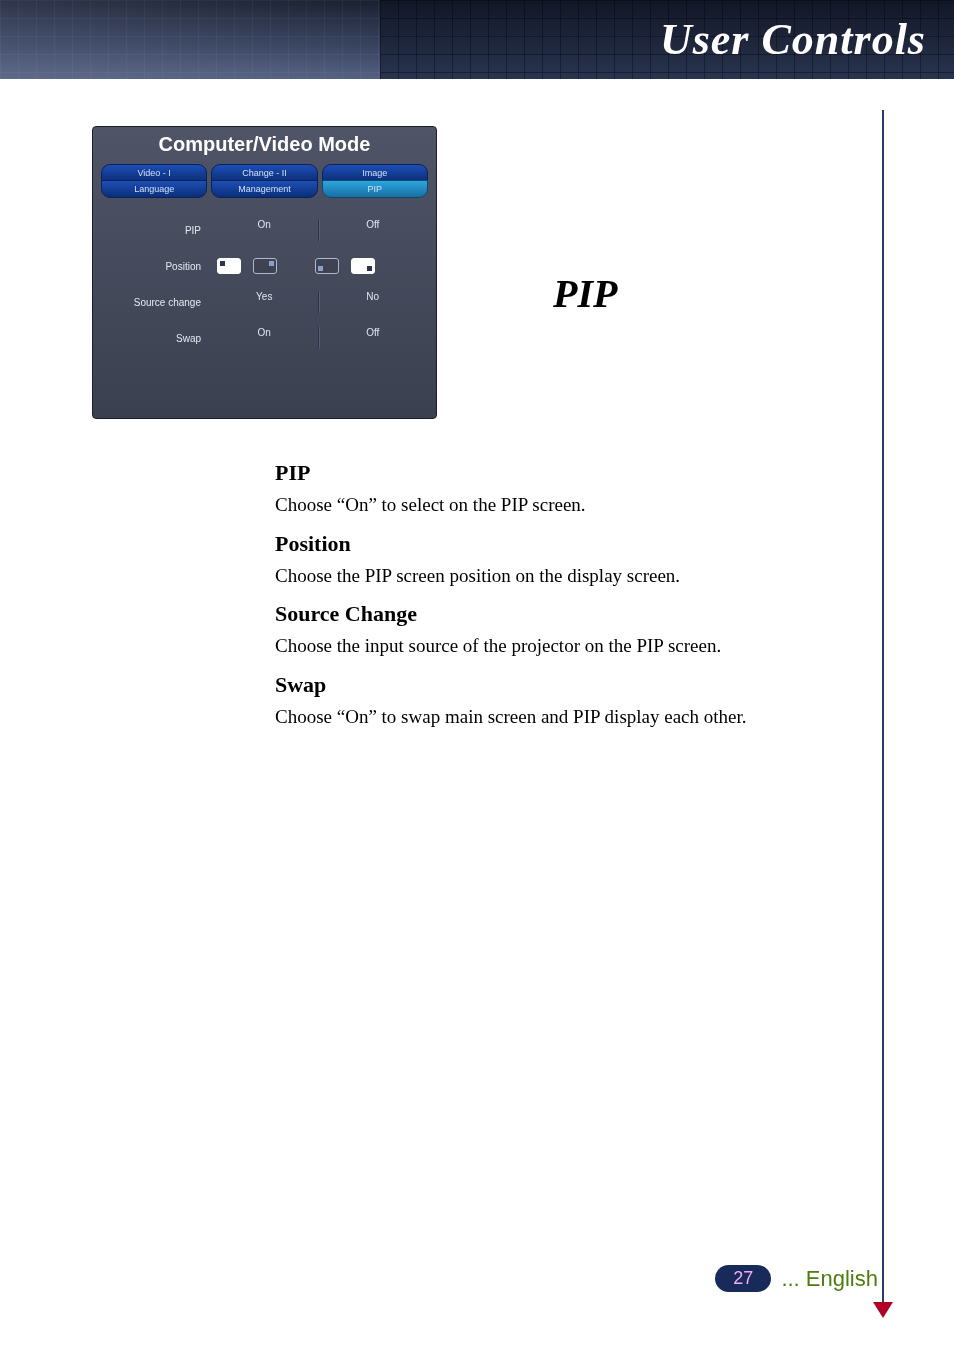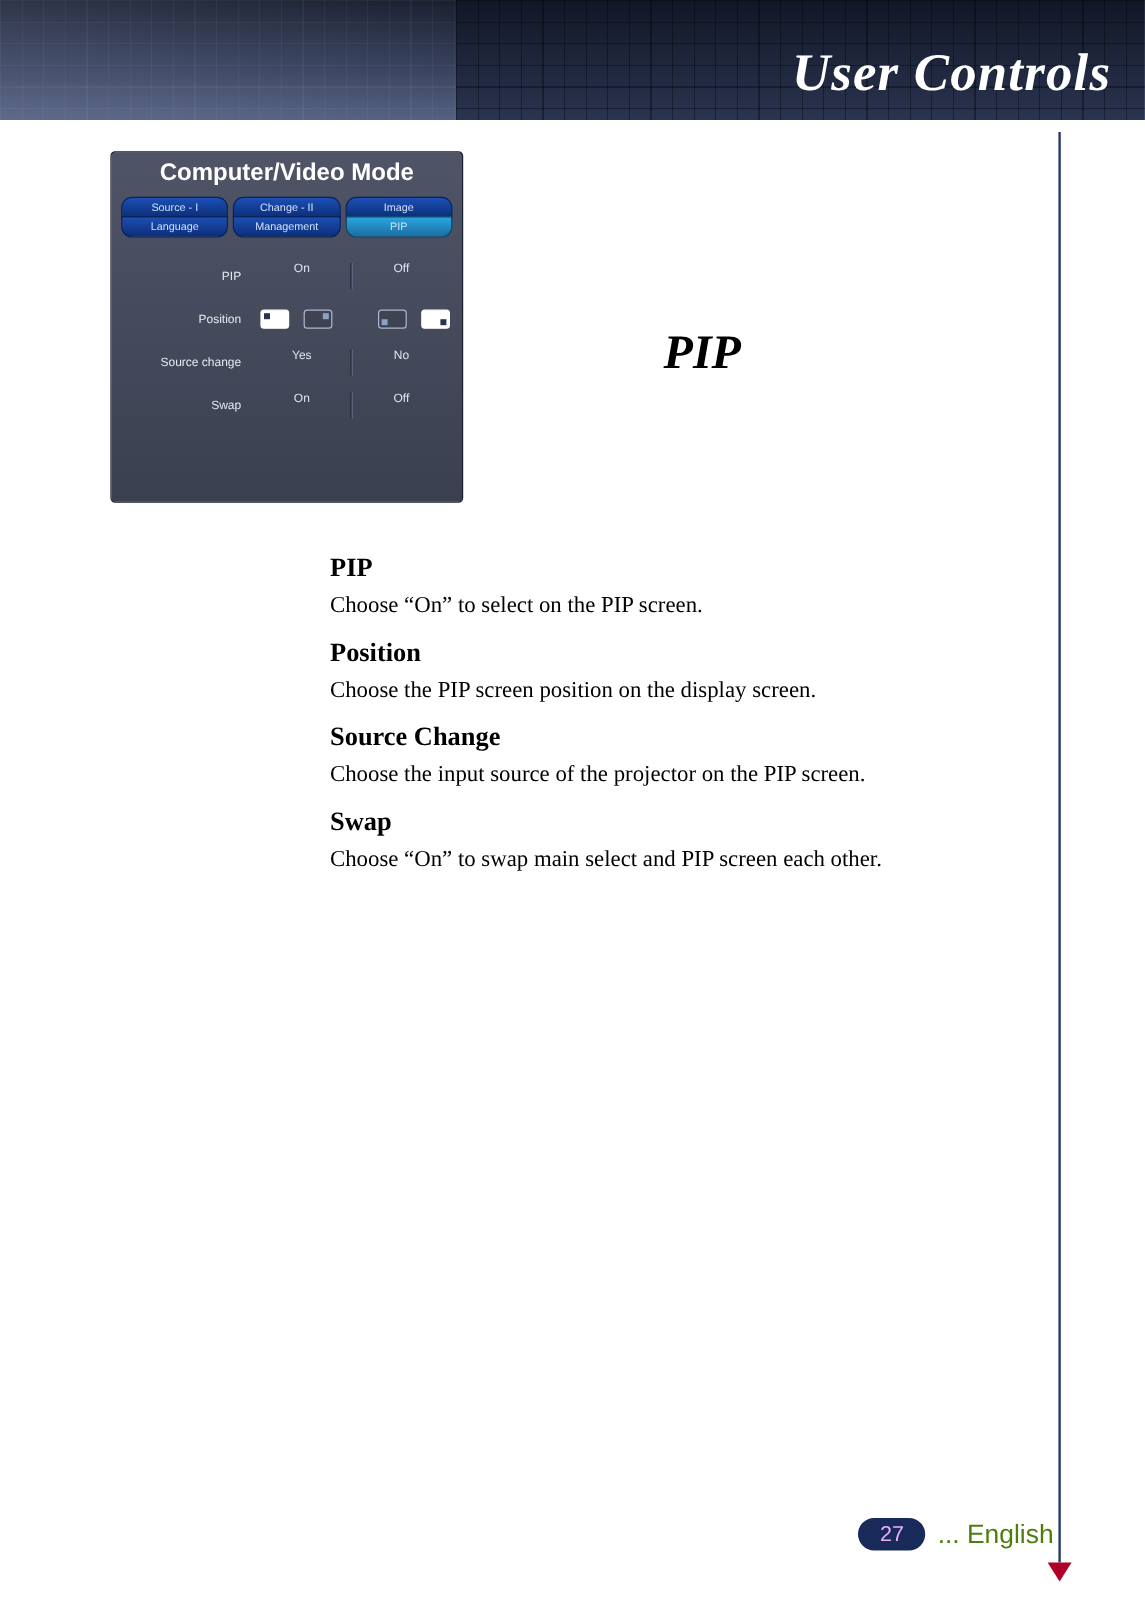--- a/index.html
+++ b/index.html
@@ -7,21 +7,21 @@
     width: 954px;
     height: 1352px;
     background: #fff;
     font-family: Georgia, 'Times New Roman', serif;
     position: relative;
     color: #000;
   }
   
   .header-band {
     position: relative;
-    height: 100px;
+    height: 79px;
     width: 100%;
     background: linear-gradient(to bottom, #1a1f2e 0%, #2f3a56 60%, #4a5778 100%);
     overflow: hidden;
     padding-left: 31px;
   }
   .header-grid-light {
     position: absolute;
     left: 0; top: 0; width: 380px; height: 100%;
     background:
       repeating-linear-gradient(to right, rgba(255,255,255,0.04) 0 1px, transparent 1px 18px),
@@ -62,21 +62,21 @@
     border-left: 10px solid transparent;
     border-right: 10px solid transparent;
     border-top: 16px solid #b00028;
   }
 
   
   .osd {
     position: absolute;
     left: 92px;
     top: 126px;
-    width: 294px;
+    width: 345px;
     background: linear-gradient(#4f5566, #3a4050);
     border: 1px solid #1a1f2c;
     border-radius: 4px;
     font-family: Arial, Helvetica, sans-serif;
     color: #fff;
     font-size: 10px;
   }
   .osd-title {
     text-align: center;
     font-size: 20px;
@@ -221,21 +221,21 @@
   <div class="header-title">User Controls</div>
 </div>
 
 <div class="right-rule"></div>
 <div class="right-arrow"></div>
 
 <div class="osd">
   <div class="osd-title">Computer/Video Mode</div>
   <div class="osd-tabs">
     <div class="tabrow">
-      <div class="tab blue">Source - I</div>
+      <div class="tab blue">Video - I</div>
       <div class="tab blue">Change - II</div>
       <div class="tab blue">Image</div>
     </div>
     <div class="tabrow second">
       <div class="tab blue">Language</div>
       <div class="tab blue">Management</div>
       <div class="tab cyan">PIP</div>
     </div>
   </div>
   <div class="osd-body">
@@ -295,19 +295,19 @@
   <h3>PIP</h3>
   <p>Choose “On” to select on the PIP screen.</p>
 
   <h3>Position</h3>
   <p>Choose the PIP screen position on the display screen.</p>
 
   <h3>Source Change</h3>
   <p>Choose the input source of the projector on the PIP screen.</p>
 
   <h3>Swap</h3>
-  <p>Choose “On” to swap main select and PIP screen each other.</p>
+  <p>Choose “On” to swap main screen and PIP display each other.</p>
 </div>
 
 <div class="page-badge">
   <div class="page-pill">27</div>
   <div class="page-lang">... English</div>
 </div>
 
 </body></html>

